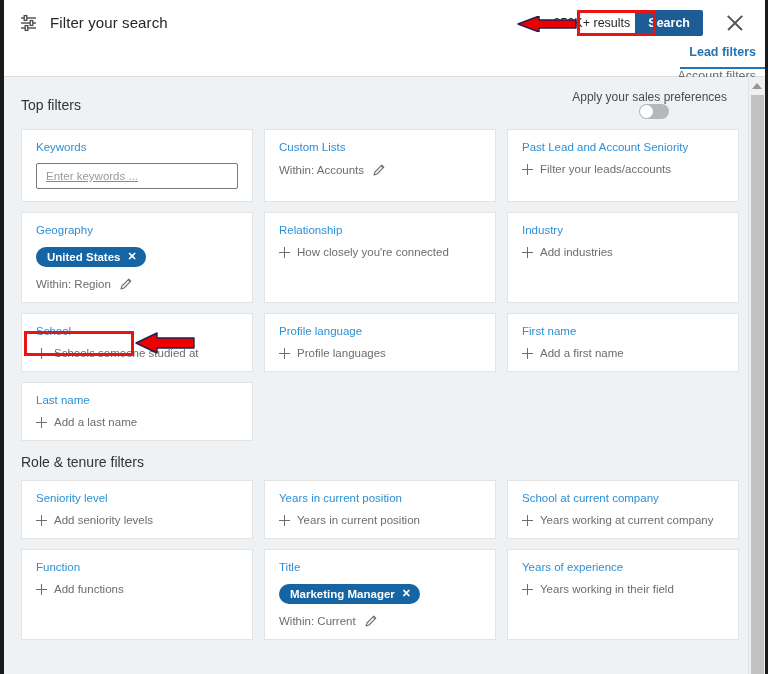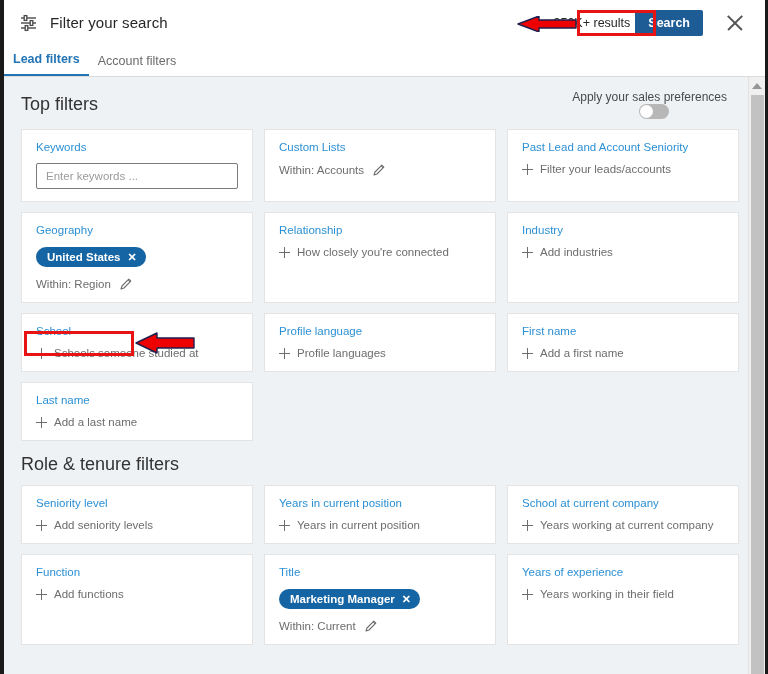--- a/index.html
+++ b/index.html
@@ -96,21 +96,23 @@
     pointer-events: none;
   }
 
   
   .tabs {
     height: 32px;
     background: #ffffff;
     border-bottom: 1px solid #dcdcdc;
     display: flex;
     align-items: flex-end;
-    box-sizing: border-box;
+    padding-left: 14px;
+    box-sizing: border-box;
+    flex-direction: column;
   }
   .tab {
     font-size: 12.5px;
     padding: 0 9px 8px 9px;
     color: #6b6b6b;
     cursor: pointer;
     white-space: nowrap;
   }
   .tab.active {
     color: #2374b5;
@@ -155,21 +157,21 @@
     padding: 0 0 0 0;
     box-sizing: border-box;
   }
 
   .section-head {
     display: flex;
     align-items: center;
     padding: 13px 22px 10px 17px;
   }
   .section-title {
-    font-size: 18px;
+    font-size: 14px;
     color: #333333;
   }
   .prefs {
     margin-left: auto;
     display: flex;
     align-items: center;
     flex-direction: column;
   }
   .prefs-label { font-size: 12px; color: #4a4a4a; }
   .toggle {
@@ -232,20 +234,21 @@
     box-sizing: border-box;
     height: 22px;
     border: 1px solid #7a7a7a;
     border-radius: 2px;
     font-size: 11.5px;
     color: #8a8a8a;
     padding: 12px 9px;
     font-family: "Liberation Sans", sans-serif;
     background: #fff;
     outline: none;
+    text-decoration: underline;
   }
   .kw-input::placeholder { color: #9b9b9b; }
 
   .within {
     display: flex;
     align-items: center;
     margin-top: 11px;
     font-size: 11.5px;
     color: #6d6d6d;
     white-space: nowrap;
@@ -263,21 +266,21 @@
     padding: 4px 9px 4px 11px;
     white-space: nowrap;
   }
   .pill .pill-x {
     margin-left: 7px;
     font-size: 11px;
     font-weight: bold;
     cursor: pointer;
     line-height: 1;
   }
-  .pill-wrap { height: 21px; display: flex; align-items: flex-end; }
+  .pill-wrap { height: 21px; display: flex; align-items: center; }
 
   
   .ann-box {
     position: absolute;
     border: 3px solid #e81313;
     box-sizing: border-box;
     pointer-events: none;
   }
   .ann-arrow { position: absolute; pointer-events: none; }
   .ann-box-geo  { left: 20px;  top: 254px; width: 110px; height: 25px; }

